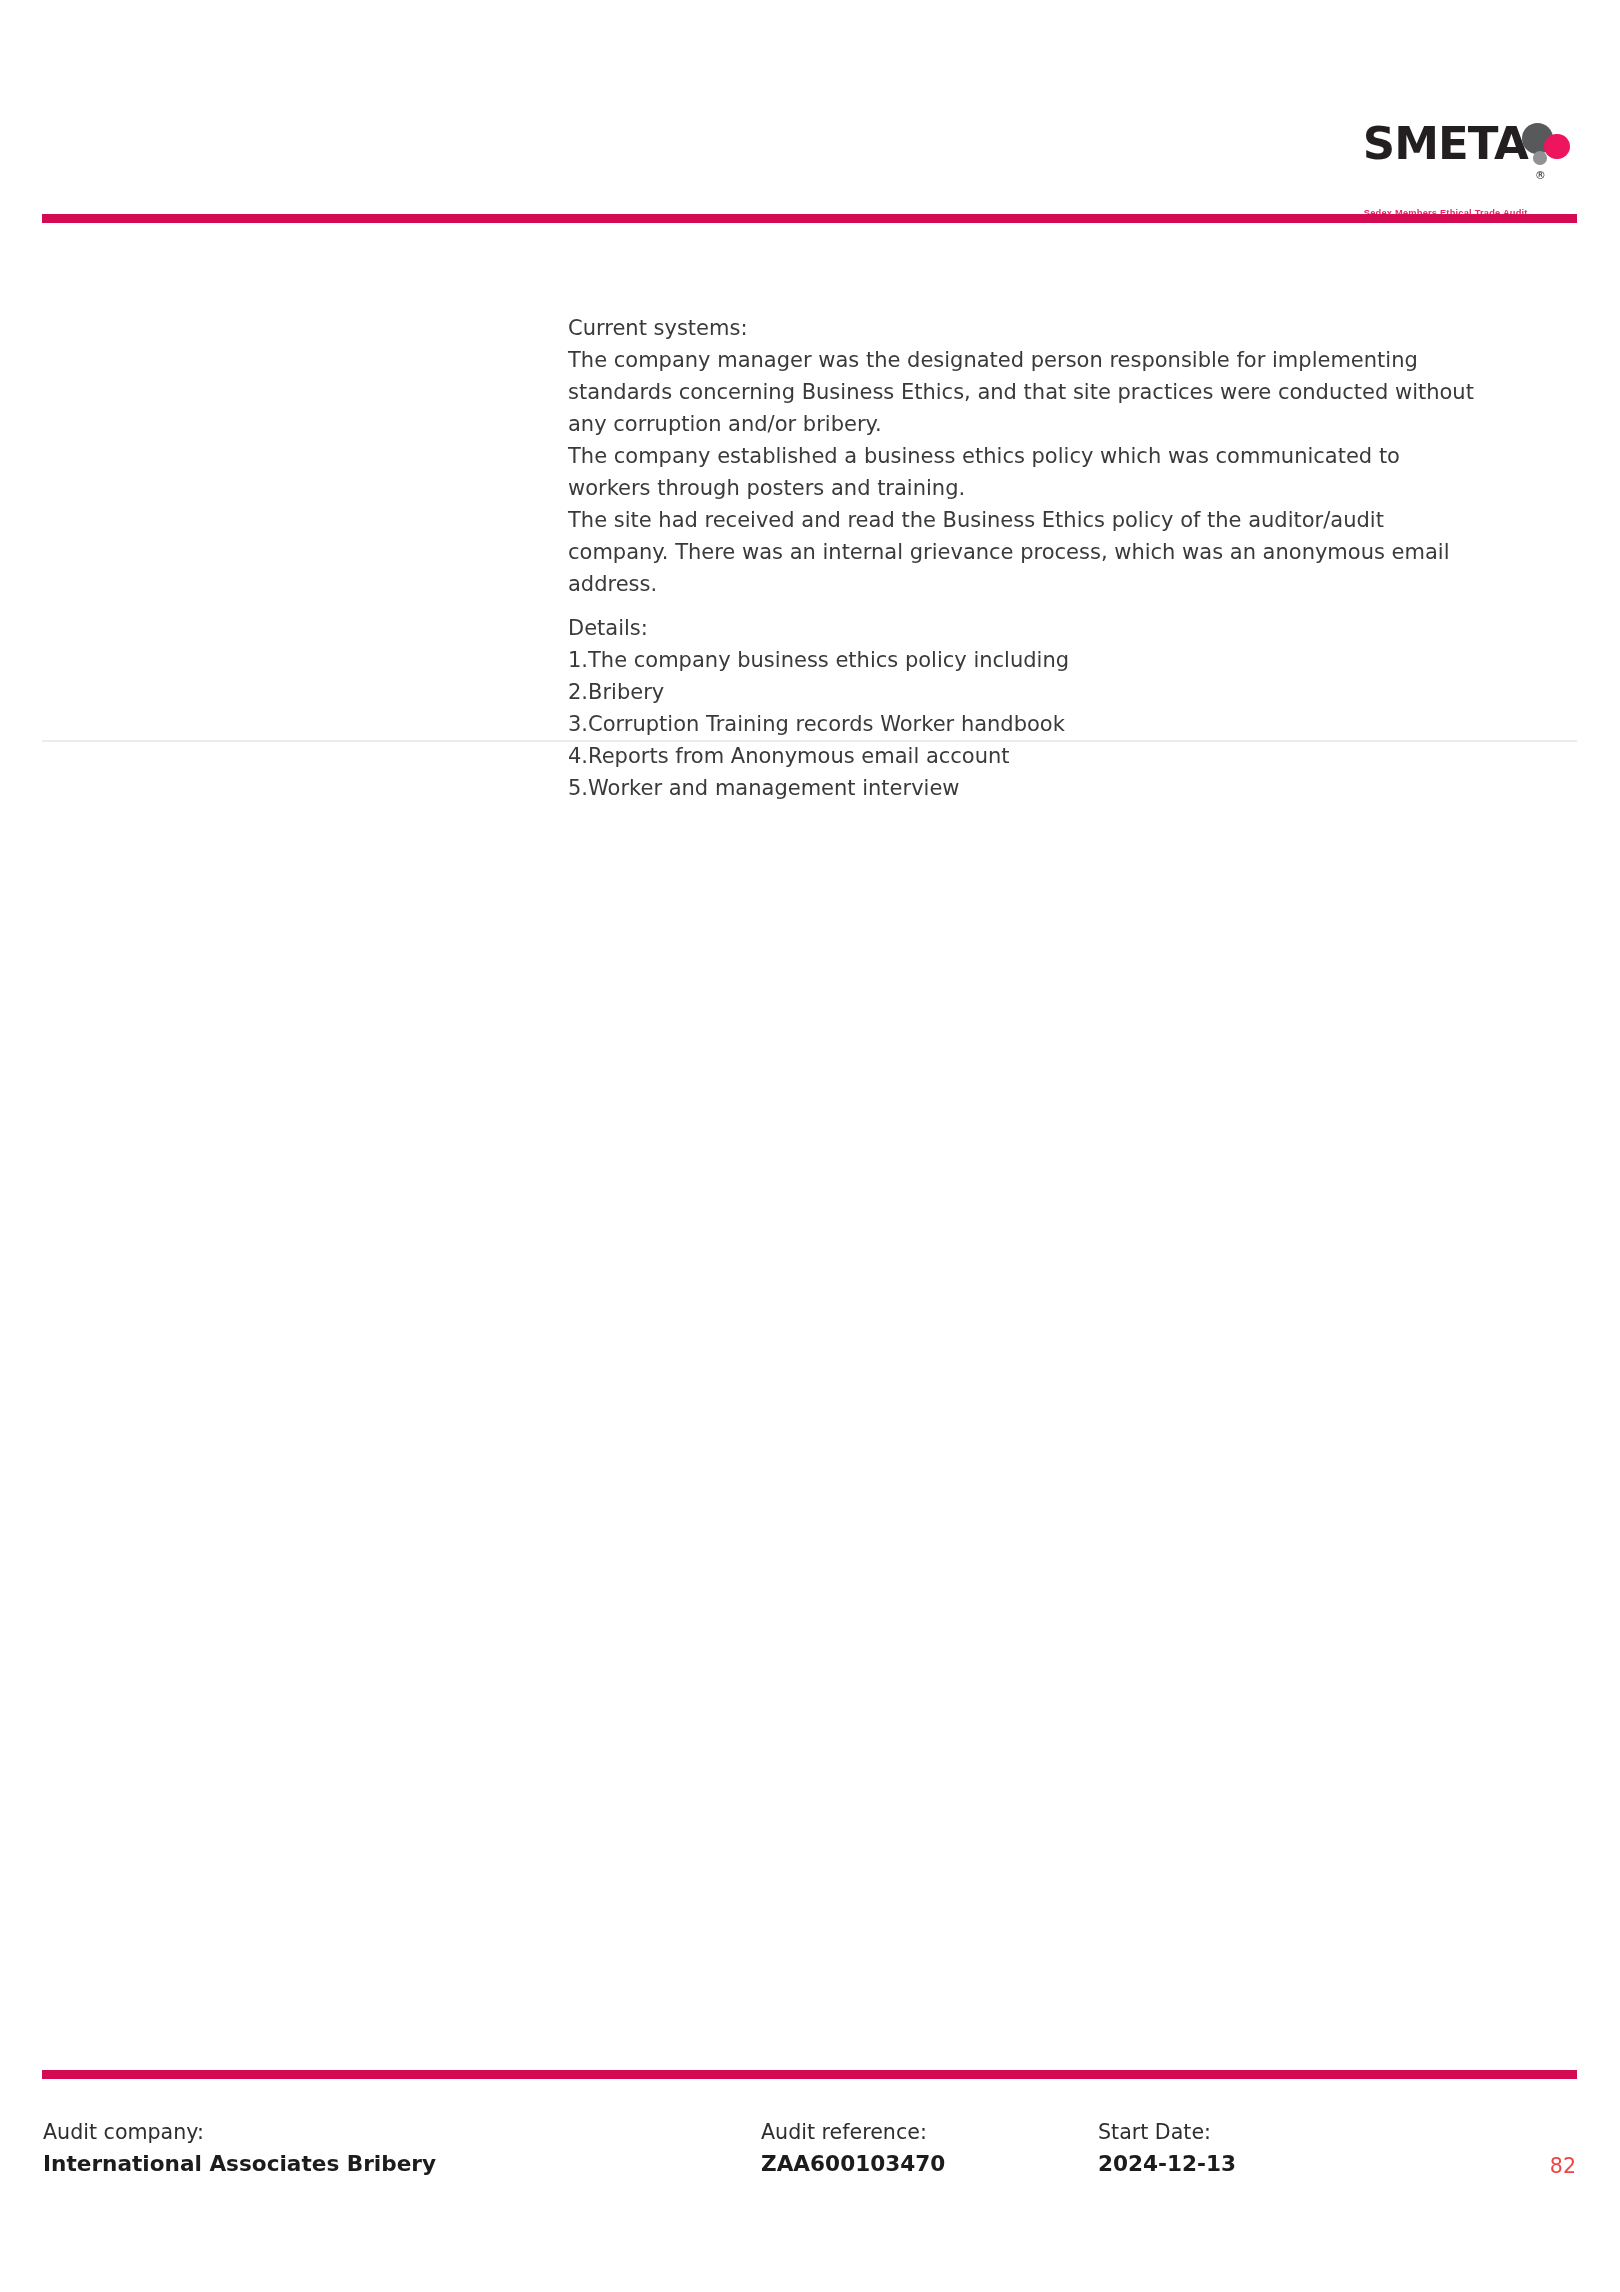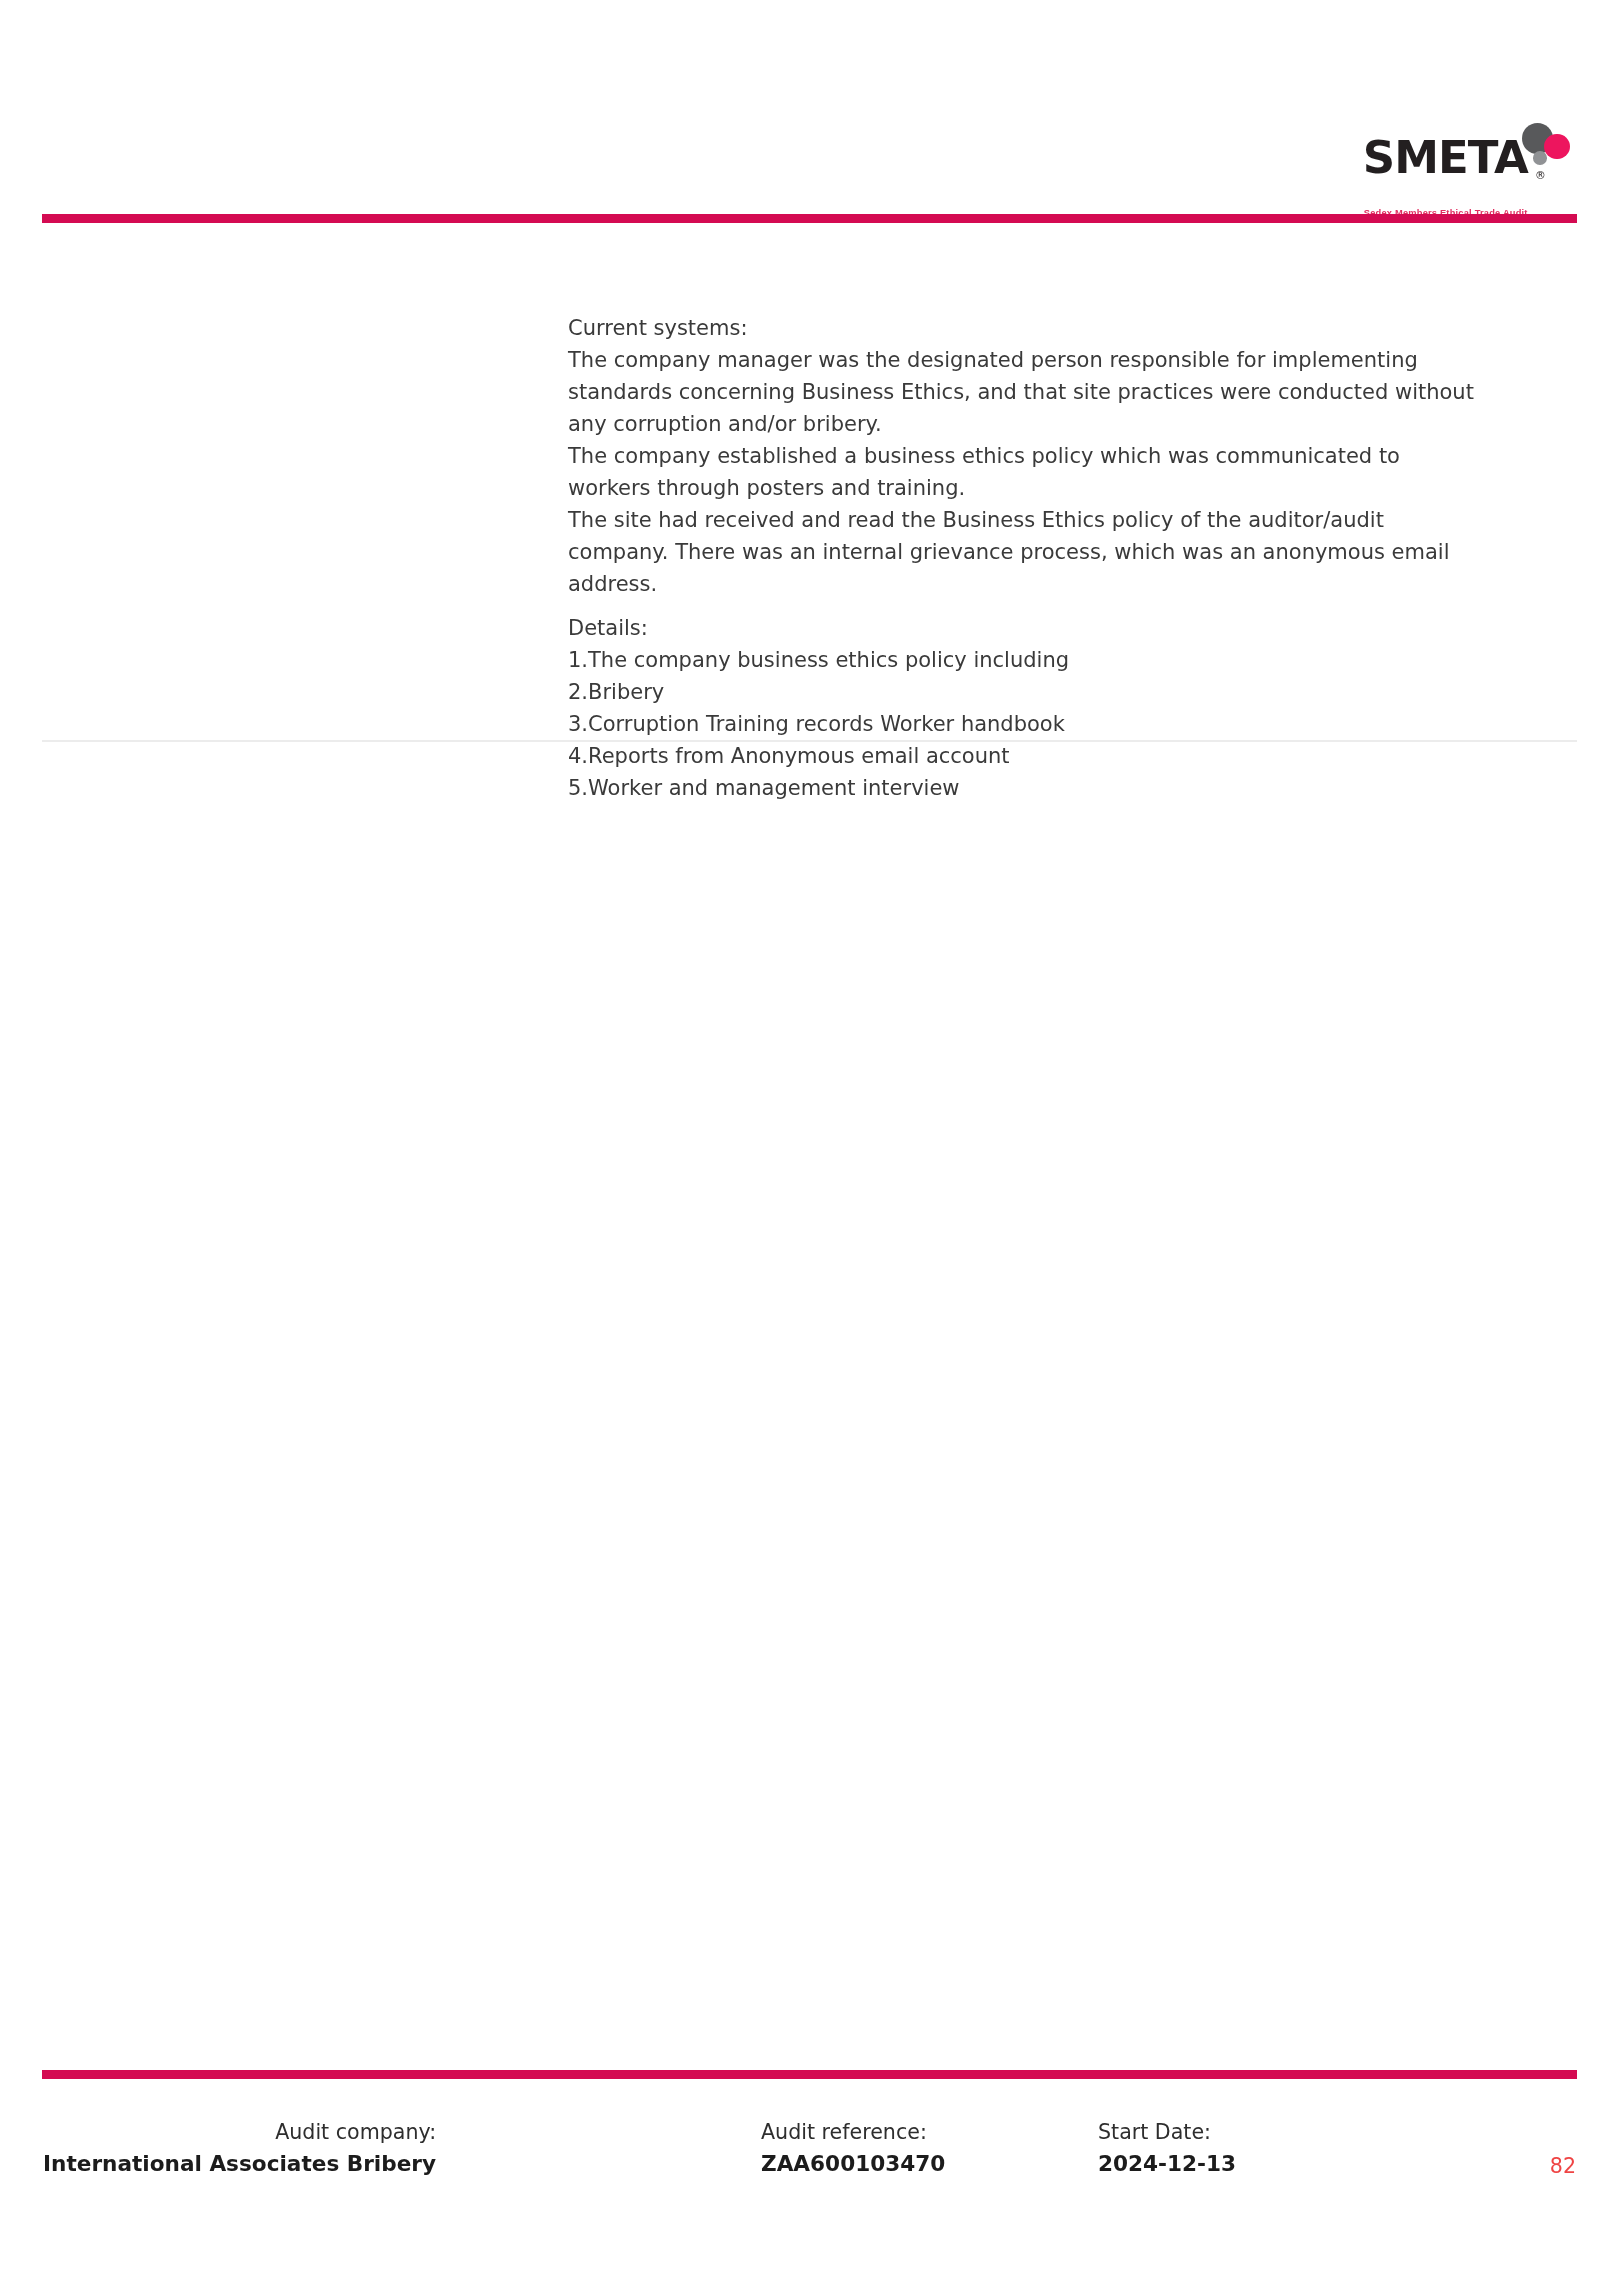--- a/index.html
+++ b/index.html
@@ -10,21 +10,21 @@
     position: relative;
     width: 1620px;
     height: 2293px;
     background: #ffffff;
     overflow: hidden;
   }
 
   
   .logo { position: absolute; left: 1353px; top: 108px; width: 235px; height: 98px; }
   .logo-text {
-    position: absolute; left: 9.8px; top: 27px;
+    position: absolute; left: 9.8px; top: 13px;
     font-size: 45px; font-weight: bold; letter-spacing: -1px;
     color: #231f20; line-height: 1;
   }
   .dot { position: absolute; border-radius: 50%; }
   .dot-big   { left: 169px; top: 14.7px;  width: 31px; height: 31px; background: #58595b; }
   .dot-small { left: 180px; top: 43px;  width: 13.7px; height: 13.7px; background: #909295; }
   .dot-pink  { left: 191px; top: 25.5px;  width: 25.5px; height: 25.5px; background: #ed155e; }
   .logo-reg  { position: absolute; left: 182px; top: 61px; font-size: 10.8px; color: #231f20; }
   .logo-tagline {
     position: absolute; left: 10.8px; top: 73px; width: 196px;
@@ -47,21 +47,21 @@
   }
   .body-col {
     position: absolute; left: 568px; top: 312px; width: 1027px;
     font-size: 21px; line-height: 32px; color: #3a3a3a;
   }
   .body-text { white-space: pre-line; }
   .details-text { margin-top: 12px; white-space: pre-line; }
 
   
   .footer-item { position: absolute; top: 2121px; }
-  .footer-item-company   { left: 43px; text-align: right; }
+  .footer-item-company   { left: 43px; }
   .footer-item-reference { left: 761px; }
   .footer-item-date      { left: 1098px; }
   .footer-label { font-size: 20.6px; line-height: 23px; color: #2e2e2e; margin-bottom: 7.8px; }
   .footer-value { font-size: 21.6px; line-height: 23.5px; font-weight: bold; color: #1c1c1c; }
   .page-number { position: absolute; top: 2154px; right: 44px; font-size: 20.6px; color: #ef4444; }
 </style>
 </head>
 <body>
 
 <div class="page">

